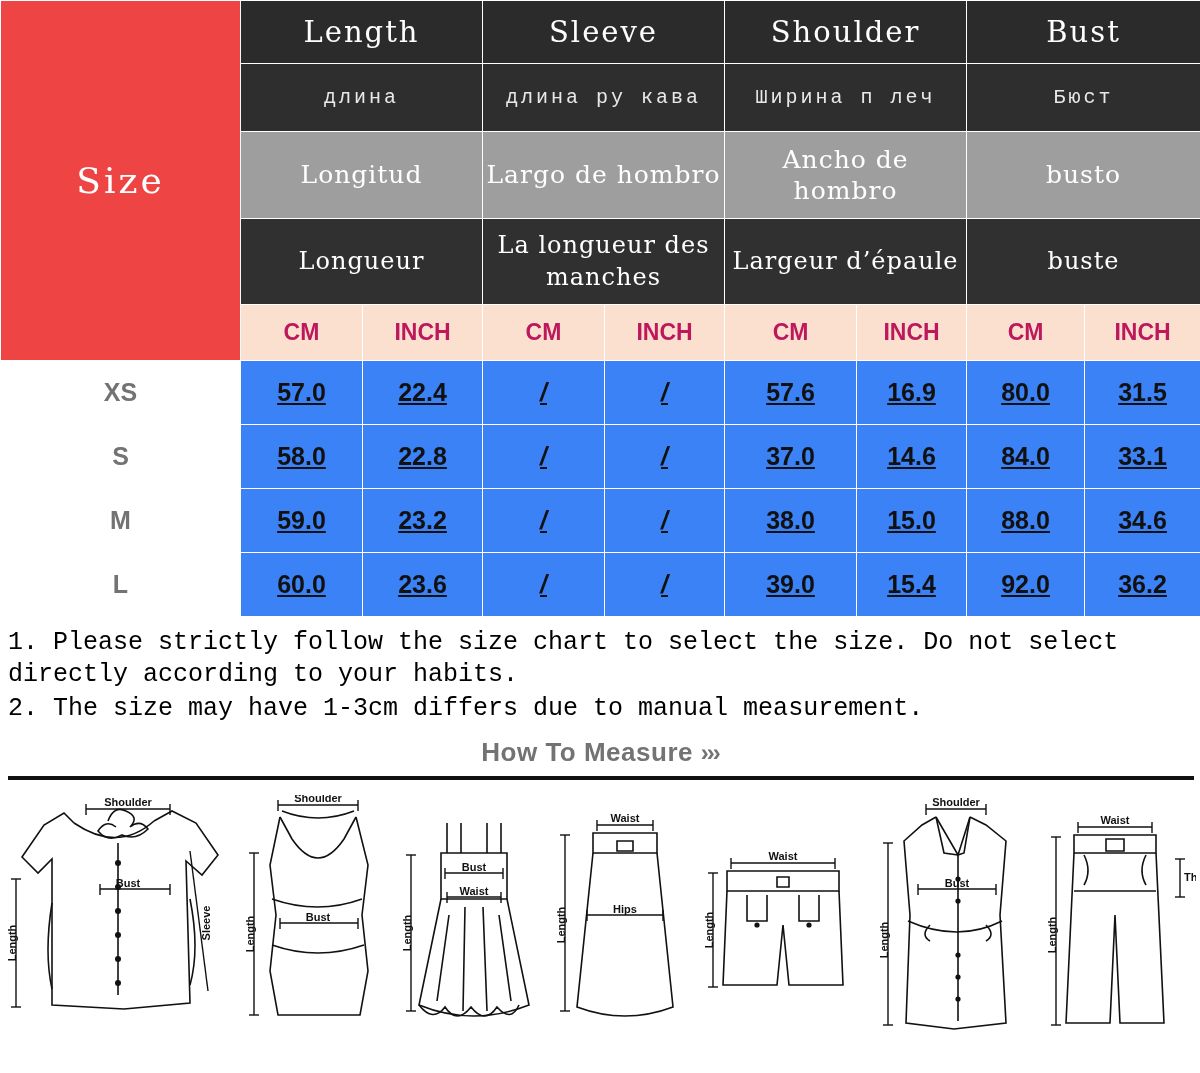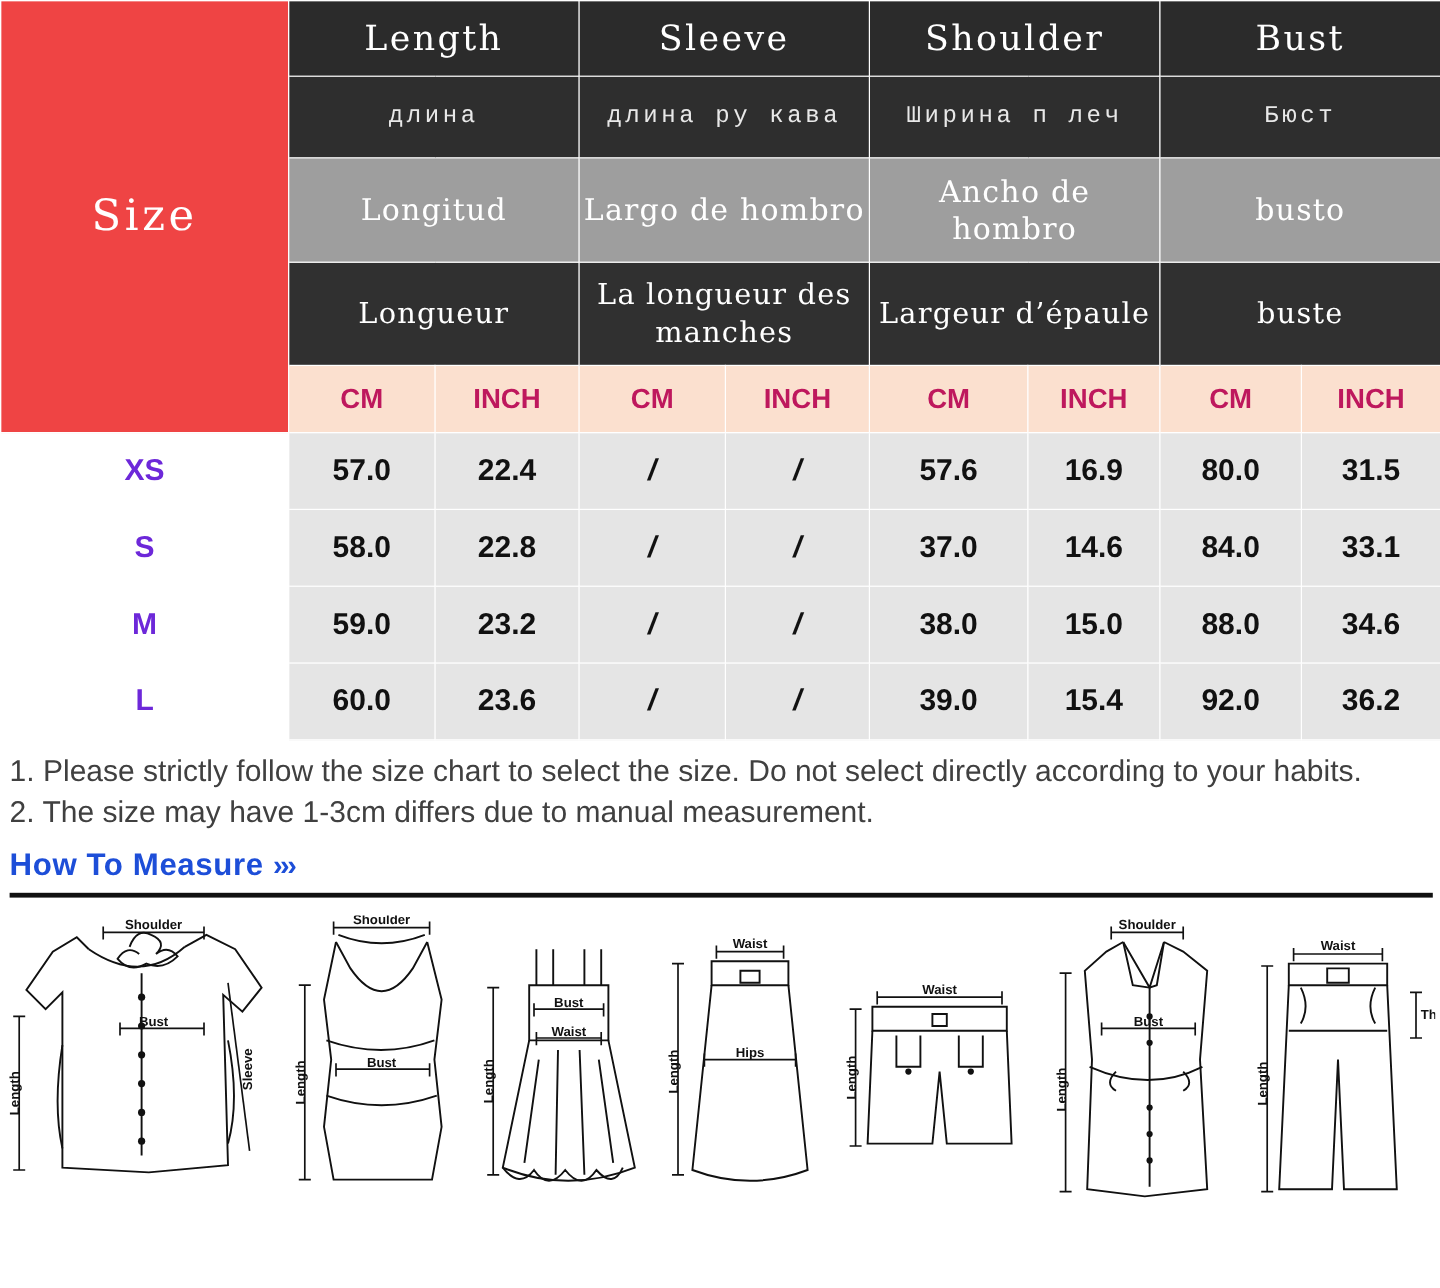--- a/index.html
+++ b/index.html
@@ -70,53 +70,55 @@
   .unit-cell {
     background: #fbe0cf;
     color: #be185d;
     font-weight: bold;
     font-size: 23px;
     height: 56px;
     border: 1px solid #ffffff;
   }
   .row-label {
     background: #ffffff;
-    color: #6d28d9;
+    color: #737373;
     font-weight: bold;
     font-size: 25px;
     border: 1px solid #111111;
     height: 64px;
   }
   .val-cell {
-    background: #e5e5e5;
+    background: #3b82f6;
     color: #111111;
     font-weight: bold;
     font-size: 25px;
     border: 1px solid #111111;
     height: 64px;
+    text-decoration: underline;
   }
   .val-cell.slash { font-style: italic; }
 
   
   .notes {
     padding: 8px 6px 0 8px;
-    color: #404040;
+    color: #000000;
     font-size: 25px;
     line-height: 1.28;
-    font-family: Liberation Sans, sans-serif;
+    font-family: Liberation Mono, monospace;
   }
   .notes p { margin: 2px 0; }
 
   
   .htm-wrap { padding: 10px 8px 0 8px; }
   .htm-title {
     font-size: 26px;
     font-weight: bold;
-    color: #1d4ed8;
+    color: #737373;
     letter-spacing: 0.5px;
+    text-align: center;
   }
   .htm-arrows { letter-spacing: -2px; font-size: 24px; }
   .htm-rule {
     margin-top: 8px;
     border-top: 4px solid #111111;
     width: 1186px;
   }
   .figures {
     display: flex;
     align-items: flex-end;

